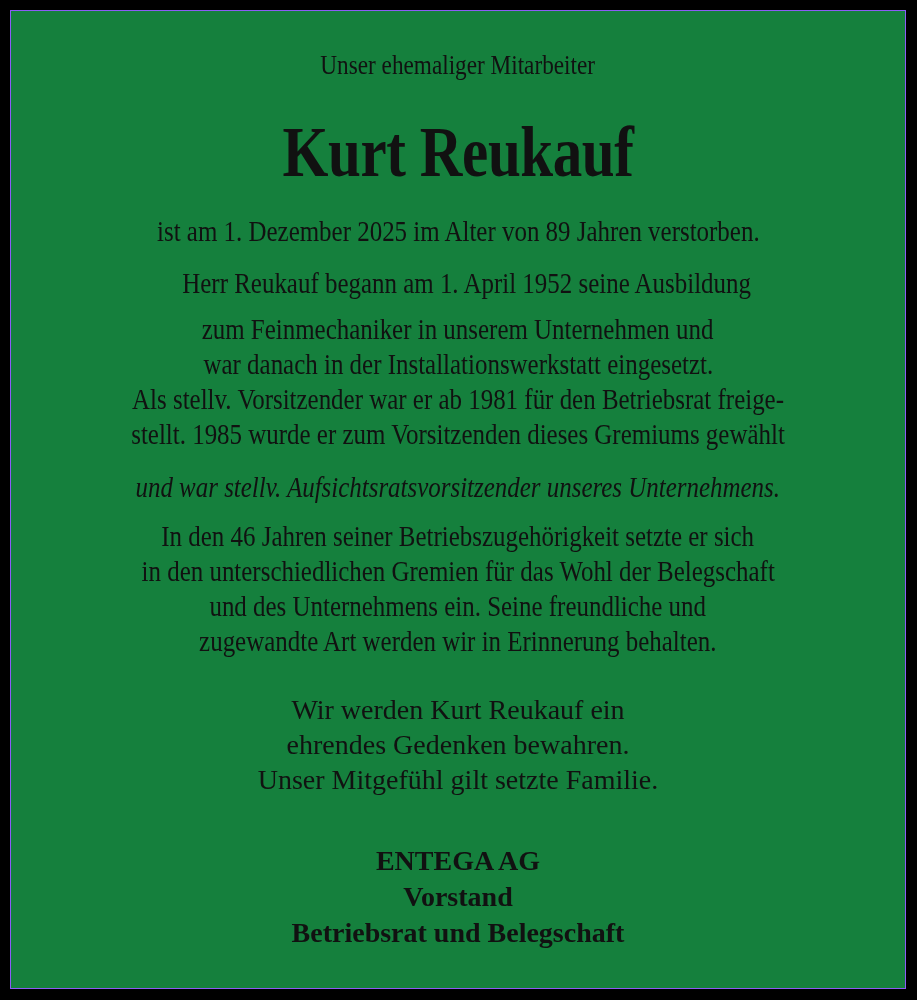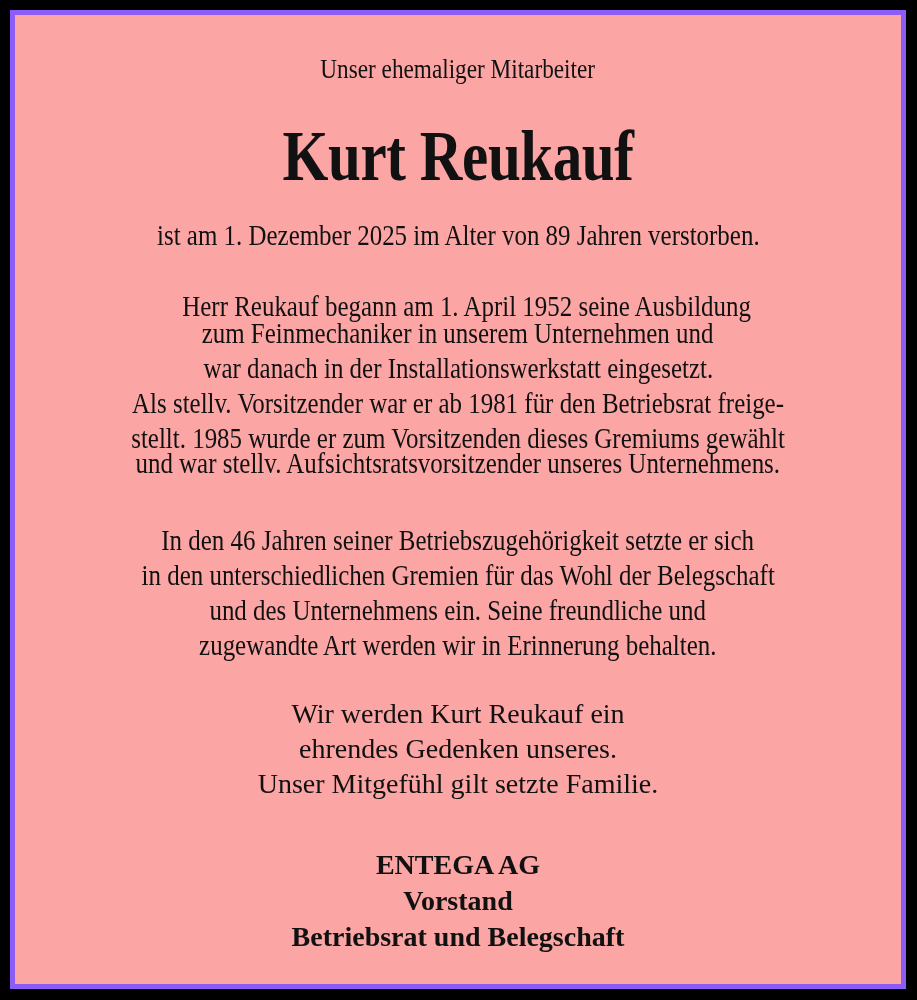--- a/index.html
+++ b/index.html
@@ -12,22 +12,22 @@
       height: 1000px;
       overflow: hidden;
       position: relative;
     }
     .frame {
       position: absolute;
       left: 10px;
       top: 10px;
       width: 896px;
       height: 979px;
-      background: #fca5a5;
-      border: 5px solid #8b5cf6;
+      background: #15803d;
+      border: 1px solid #8b5cf6;
       box-sizing: border-box;
     }
     .content {
       position: absolute;
       left: 0;
       right: 0;
       top: 0;
       text-align: center;
       color: #111111;
       font-family: "Liberation Serif", "DejaVu Serif", serif;
@@ -85,36 +85,36 @@
 
     <span class="line name" style="top:100px;">
       <span class="cond">Kurt Reukauf</span>
     </span>
 
     <span class="line body-text" style="top:204px;text-align:center;">
       <span class="cond">ist am 1. Dezember 2025 im Alter von 89 Jahren verstorben.</span>
     </span>
 
     <div>
-      <span class="line body-text" style="top:275px;padding-left:18px;">
+      <span class="line body-text" style="top:256px;padding-left:18px;">
         <span class="cond">Herr Reukauf begann am 1. April 1952 seine Ausbildung</span>
       </span>
       <span class="line body-text" style="top:302px;">
         <span class="cond">zum Feinmechaniker in unserem Unternehmen und</span>
       </span>
       <span class="line body-text" style="top:337px;">
         <span class="cond">war danach in der Installationswerkstatt eingesetzt.</span>
       </span>
       <span class="line body-text" style="top:372px;">
         <span class="cond">Als stellv. Vorsitzender war er ab 1981 für den Betriebsrat freige-</span>
       </span>
       <span class="line body-text" style="top:407px;">
         <span class="cond">stellt. 1985 wurde er zum Vorsitzenden dieses Gremiums gewählt</span>
       </span>
-      <span class="line body-text" style="top:432px;">
+      <span class="line body-text" style="top:460px;font-style:italic;">
         <span class="cond">und war stellv. Aufsichtsratsvorsitzender unseres Unternehmens.</span>
       </span>
     </div>
 
     <div>
       <span class="line body-text" style="top:509px;">
         <span class="cond">In den 46 Jahren seiner Betriebszugehörigkeit setzte er sich</span>
       </span>
       <span class="line body-text" style="top:544px;">
         <span class="cond">in den unterschiedlichen Gremien für das Wohl der Belegschaft</span>
@@ -125,21 +125,21 @@
       <span class="line body-text" style="top:614px;">
         <span class="cond">zugewandte Art werden wir in Erinnerung behalten.</span>
       </span>
     </div>
 
     <div>
       <span class="line closing" style="top:683px;">
         <span class="cond">Wir werden Kurt Reukauf ein</span>
       </span>
       <span class="line closing" style="top:718px;">
-        <span class="cond">ehrendes Gedenken unseres.</span>
+        <span class="cond">ehrendes Gedenken bewahren.</span>
       </span>
       <span class="line closing" style="top:753px;">
         <span class="cond">Unser Mitgefühl gilt setzte Familie.</span>
       </span>
     </div>
 
     <div>
       <span class="line sig" style="top:834px;">
         <span class="cond">ENTEGA AG</span>
       </span>

